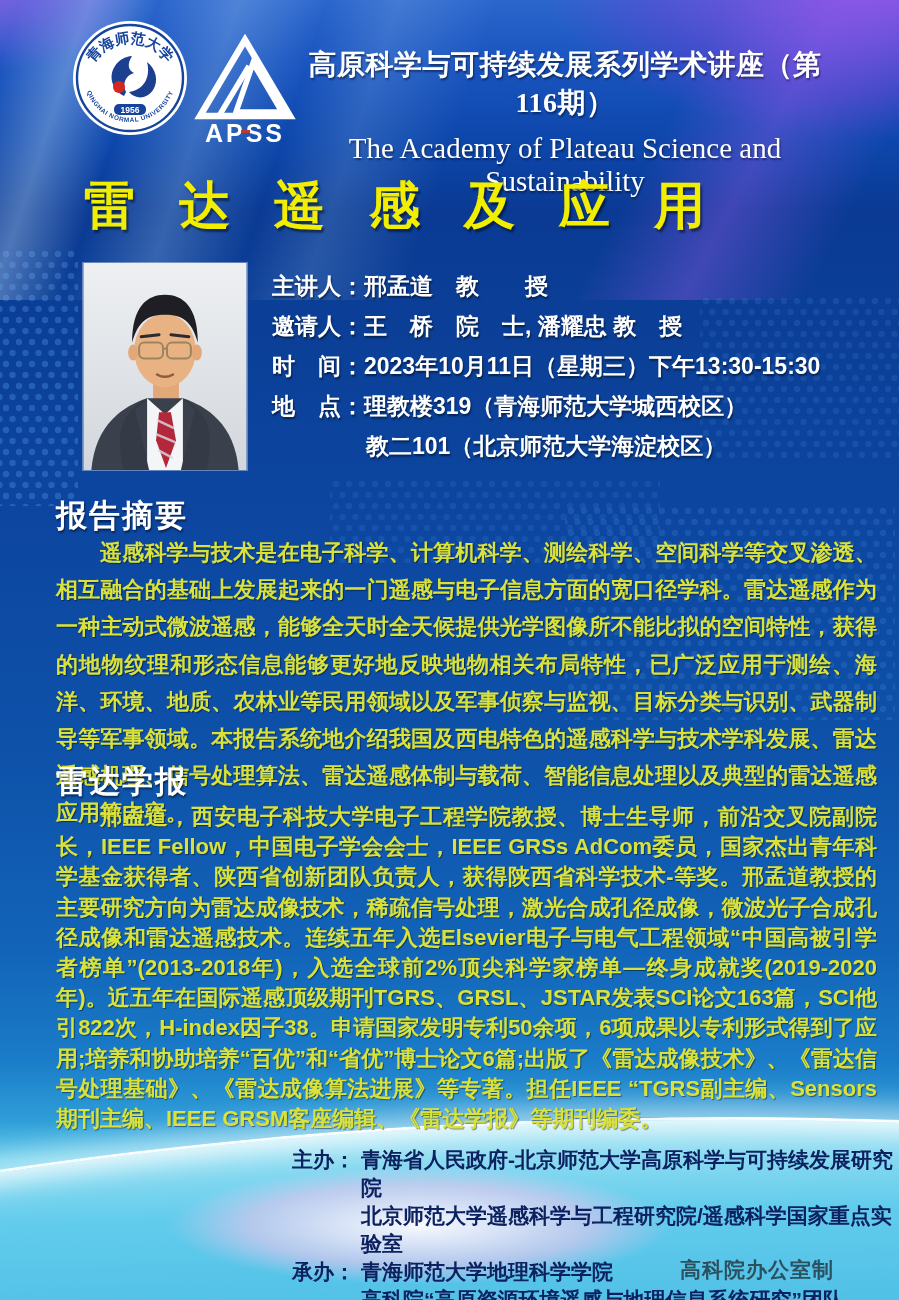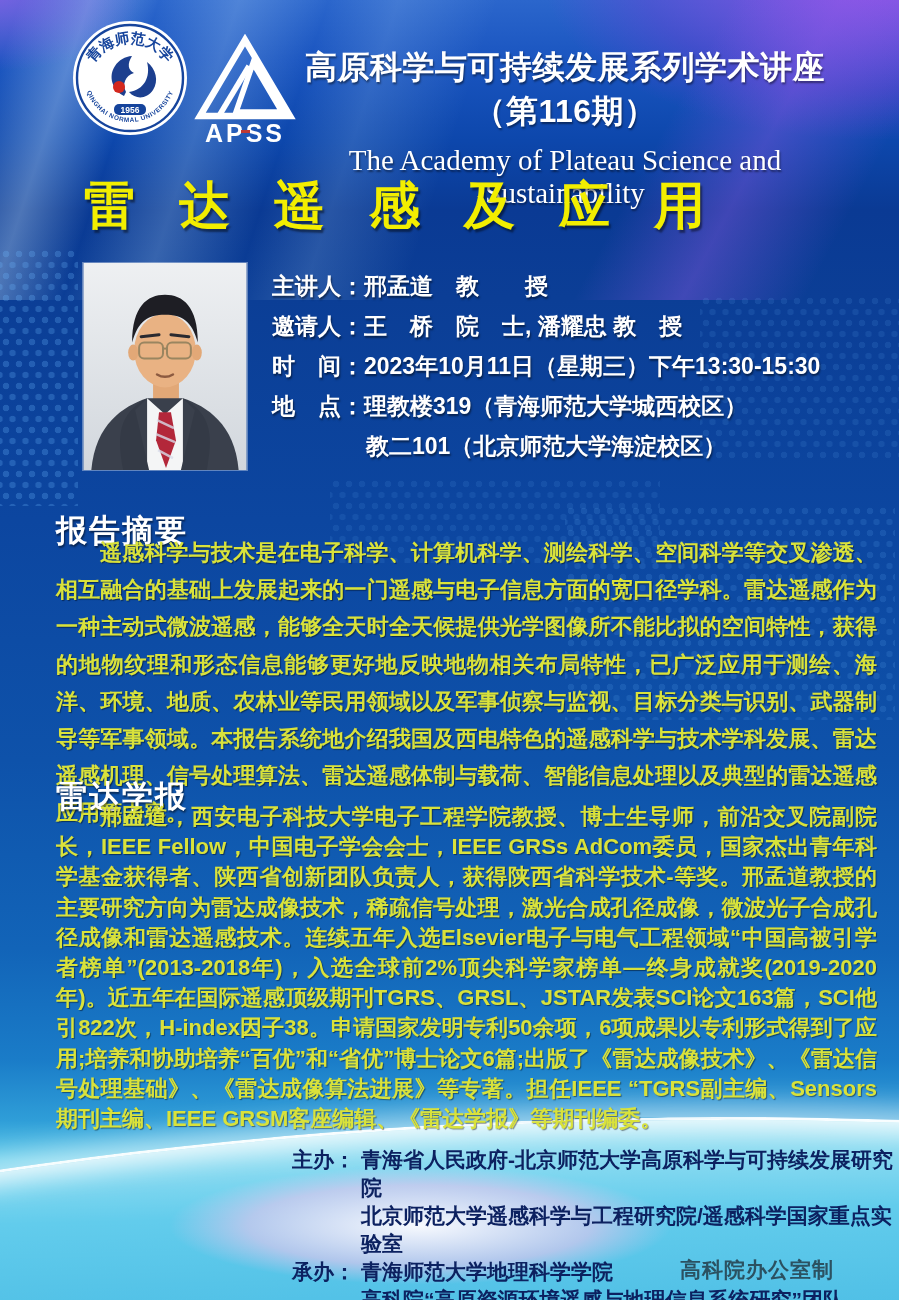--- a/index.html
+++ b/index.html
@@ -36,34 +36,34 @@
     transform:rotate(-1.2deg);transform-origin:50% 0;
     background:linear-gradient(180deg,#a5e4f4 0,#62ccec 90px,#4abce4 220px,#42b2e0 420px,#3fade0 760px);
     border-top:3px solid rgba(255,255,255,.92);
     box-shadow:0 -12px 28px rgba(255,255,255,.55), inset 0 18px 26px -8px rgba(255,255,255,.85);}
   .pink-glow{left:90px;top:1148px;width:660px;height:155px;border-radius:50%;
     background:radial-gradient(ellipse 50% 50% at 50% 50%, rgba(255,252,255,.95), rgba(247,198,238,.55) 52%, rgba(247,198,238,0) 76%);}
   
   .qhnu-logo{left:72px;top:20px;width:116px;height:116px;}
   .apss-logo{left:193px;top:34px;width:104px;height:112px;}
   .header-titles{left:295px;top:46px;width:540px;text-align:center;color:#fff;}
-  .series-title{font-size:32px;font-weight:bold;letter-spacing:.5px;text-shadow:1px 2px 2px rgba(0,0,0,.45);}
+  .series-title{font-size:28px;font-weight:bold;letter-spacing:.5px;text-shadow:1px 2px 2px rgba(0,0,0,.45);font-family:Liberation Serif, serif;}
   .series-subtitle{margin-top:10px;font-family:"Liberation Serif",serif;font-size:29px;text-shadow:1px 2px 2px rgba(0,0,0,.45);}
   
   .main-title{left:0;top:172px;width:789px;text-align:center;color:#f2ee00;
     font-size:51px;font-weight:bold;letter-spacing:44px;text-indent:44px;
     text-shadow:2px 3px 2px rgba(0,0,0,.45);}
   
   .photo{left:83px;top:263px;width:164px;height:207px;box-shadow:0 0 0 1px rgba(255,255,255,.35);}
   .photo svg{display:block;width:100%;height:100%;}
   .info-lines{left:272px;top:266px;width:610px;color:#fff;font-size:23px;font-weight:bold;
     line-height:40px;text-shadow:1px 2px 2px rgba(0,0,0,.5);white-space:nowrap;}
   .info-row.indent{padding-left:94px;}
   
-  .sec-heading{color:#fff;font-size:31px;font-weight:bold;letter-spacing:2px;text-shadow:1px 2px 2px rgba(0,0,0,.5);margin-top:15px;}
+  .sec-heading{color:#fff;font-size:31px;font-weight:bold;letter-spacing:2px;text-shadow:1px 2px 2px rgba(0,0,0,.5);}
   .h-abstract{left:56px;top:495px;}
   .h-bio{left:56px;top:761px;}
   .para{color:#d9e23b;font-weight:bold;text-align:justify;text-indent:2em;
     text-shadow:1px 1px 1px rgba(0,0,0,.45);}
   .abstract-text{left:56px;top:534px;width:821px;font-size:22px;line-height:37.2px;}
   .bio-text{left:56px;top:802px;width:821px;font-size:22px;line-height:30.2px;}
   
   .organizers{left:246px;top:1146px;color:#0c2160;font-size:21px;font-weight:bold;line-height:28px;z-index:6;margin-left:46px;}
   .org-row{display:flex;align-items:flex-start;}
   .org-label{flex:0 0 auto;margin-right:6px;}

